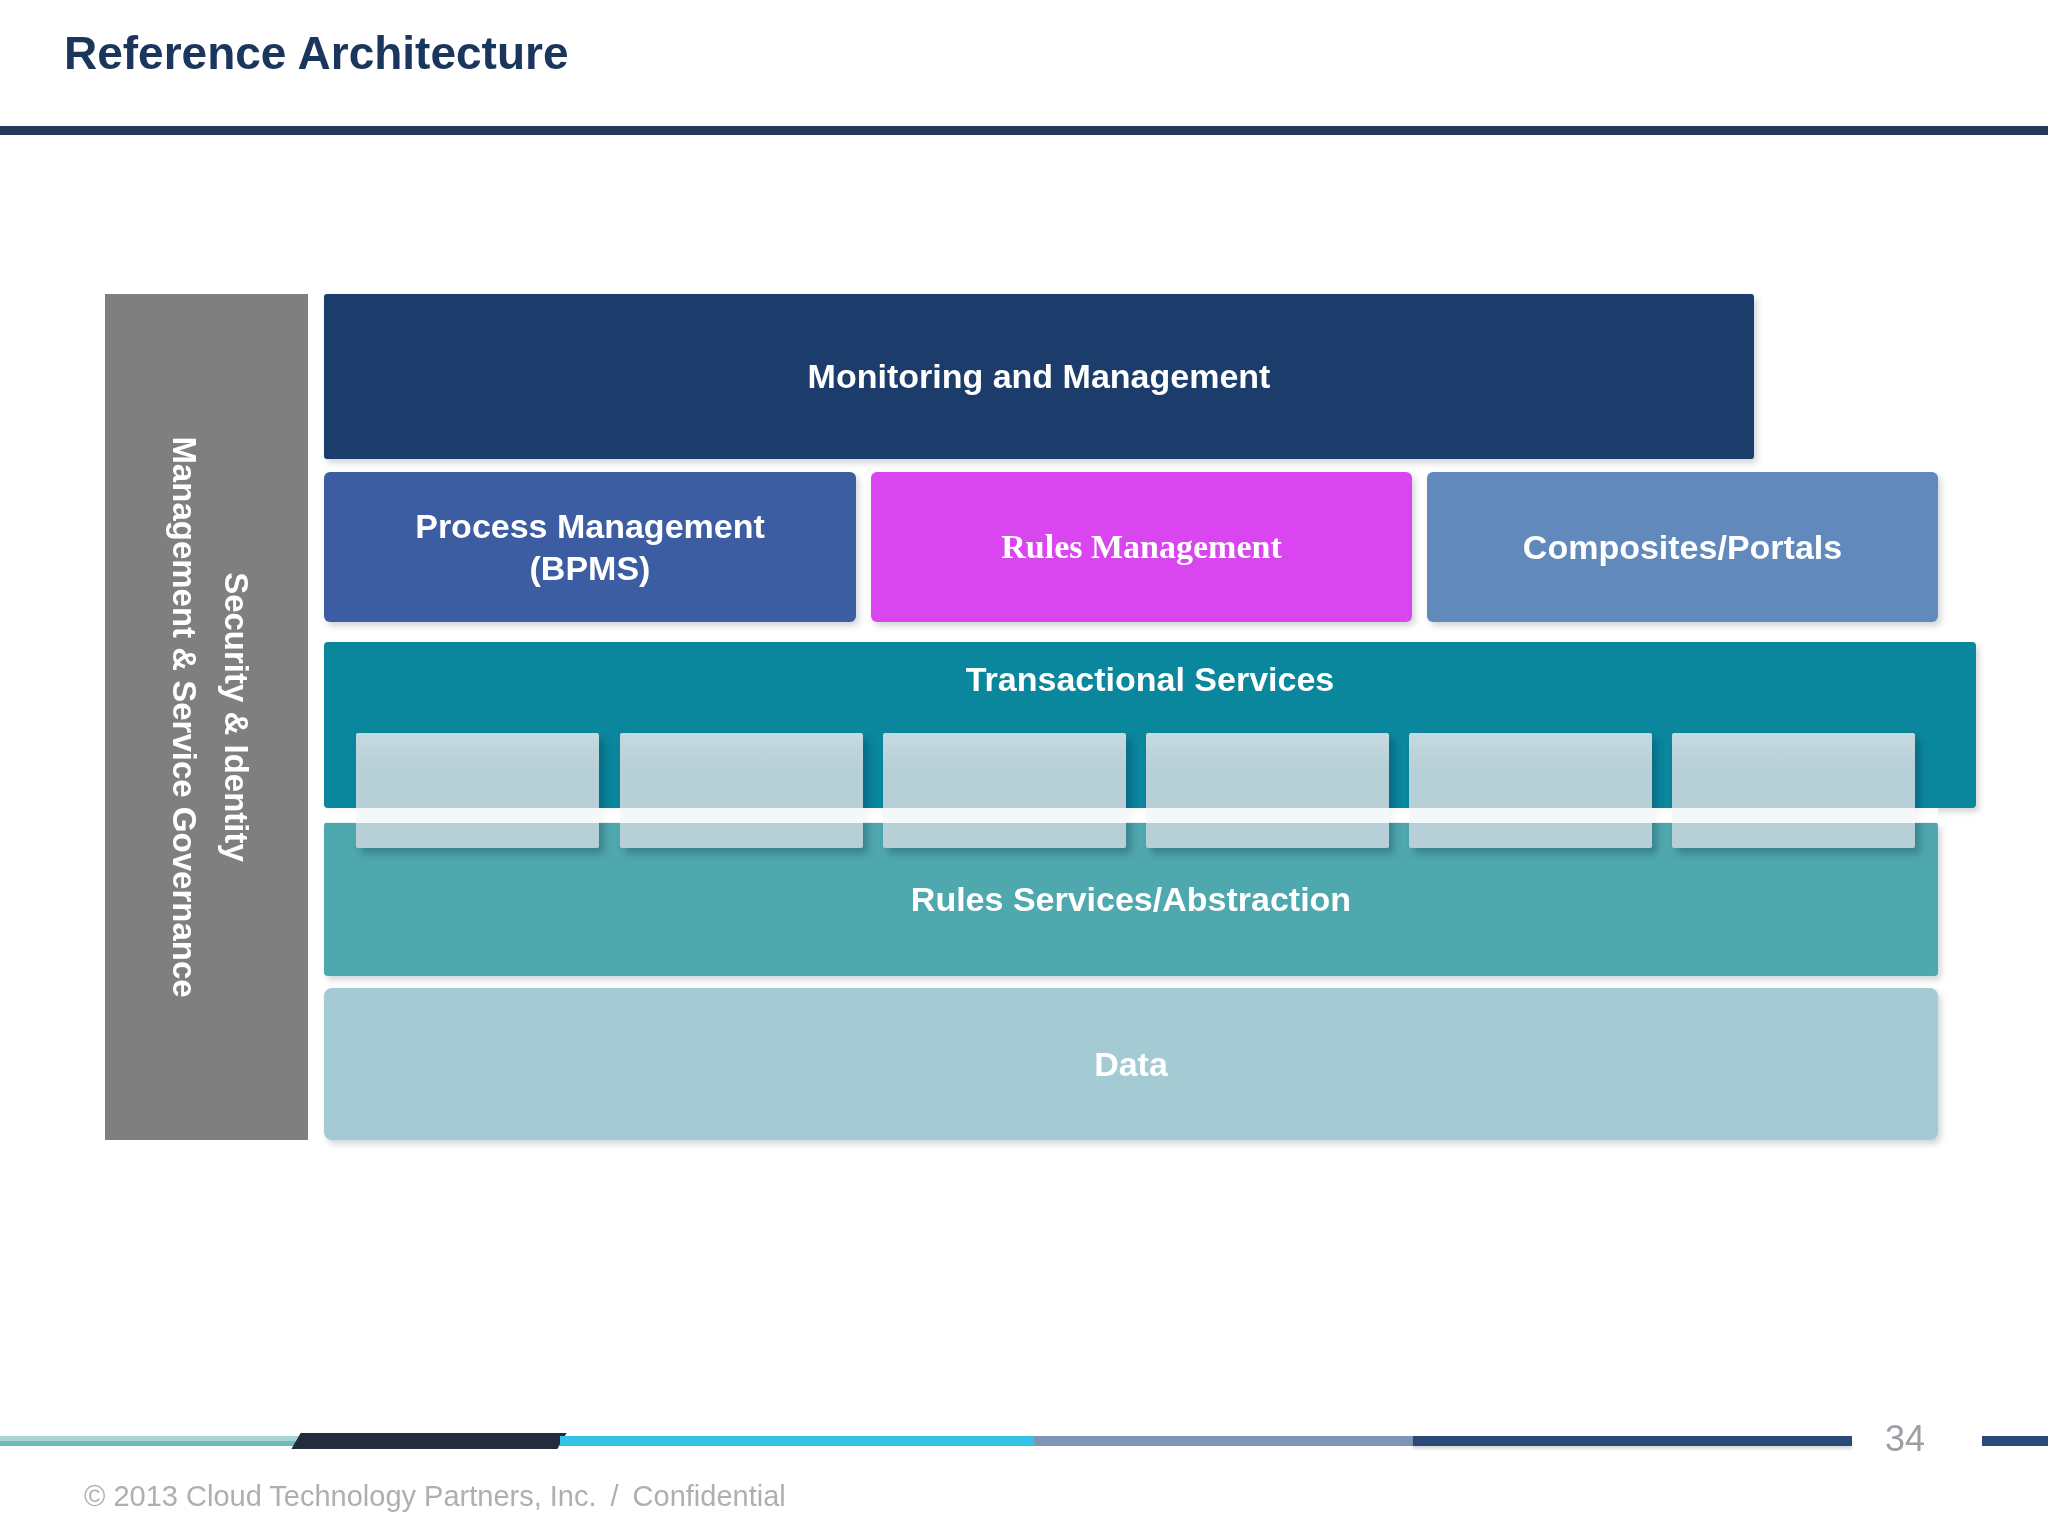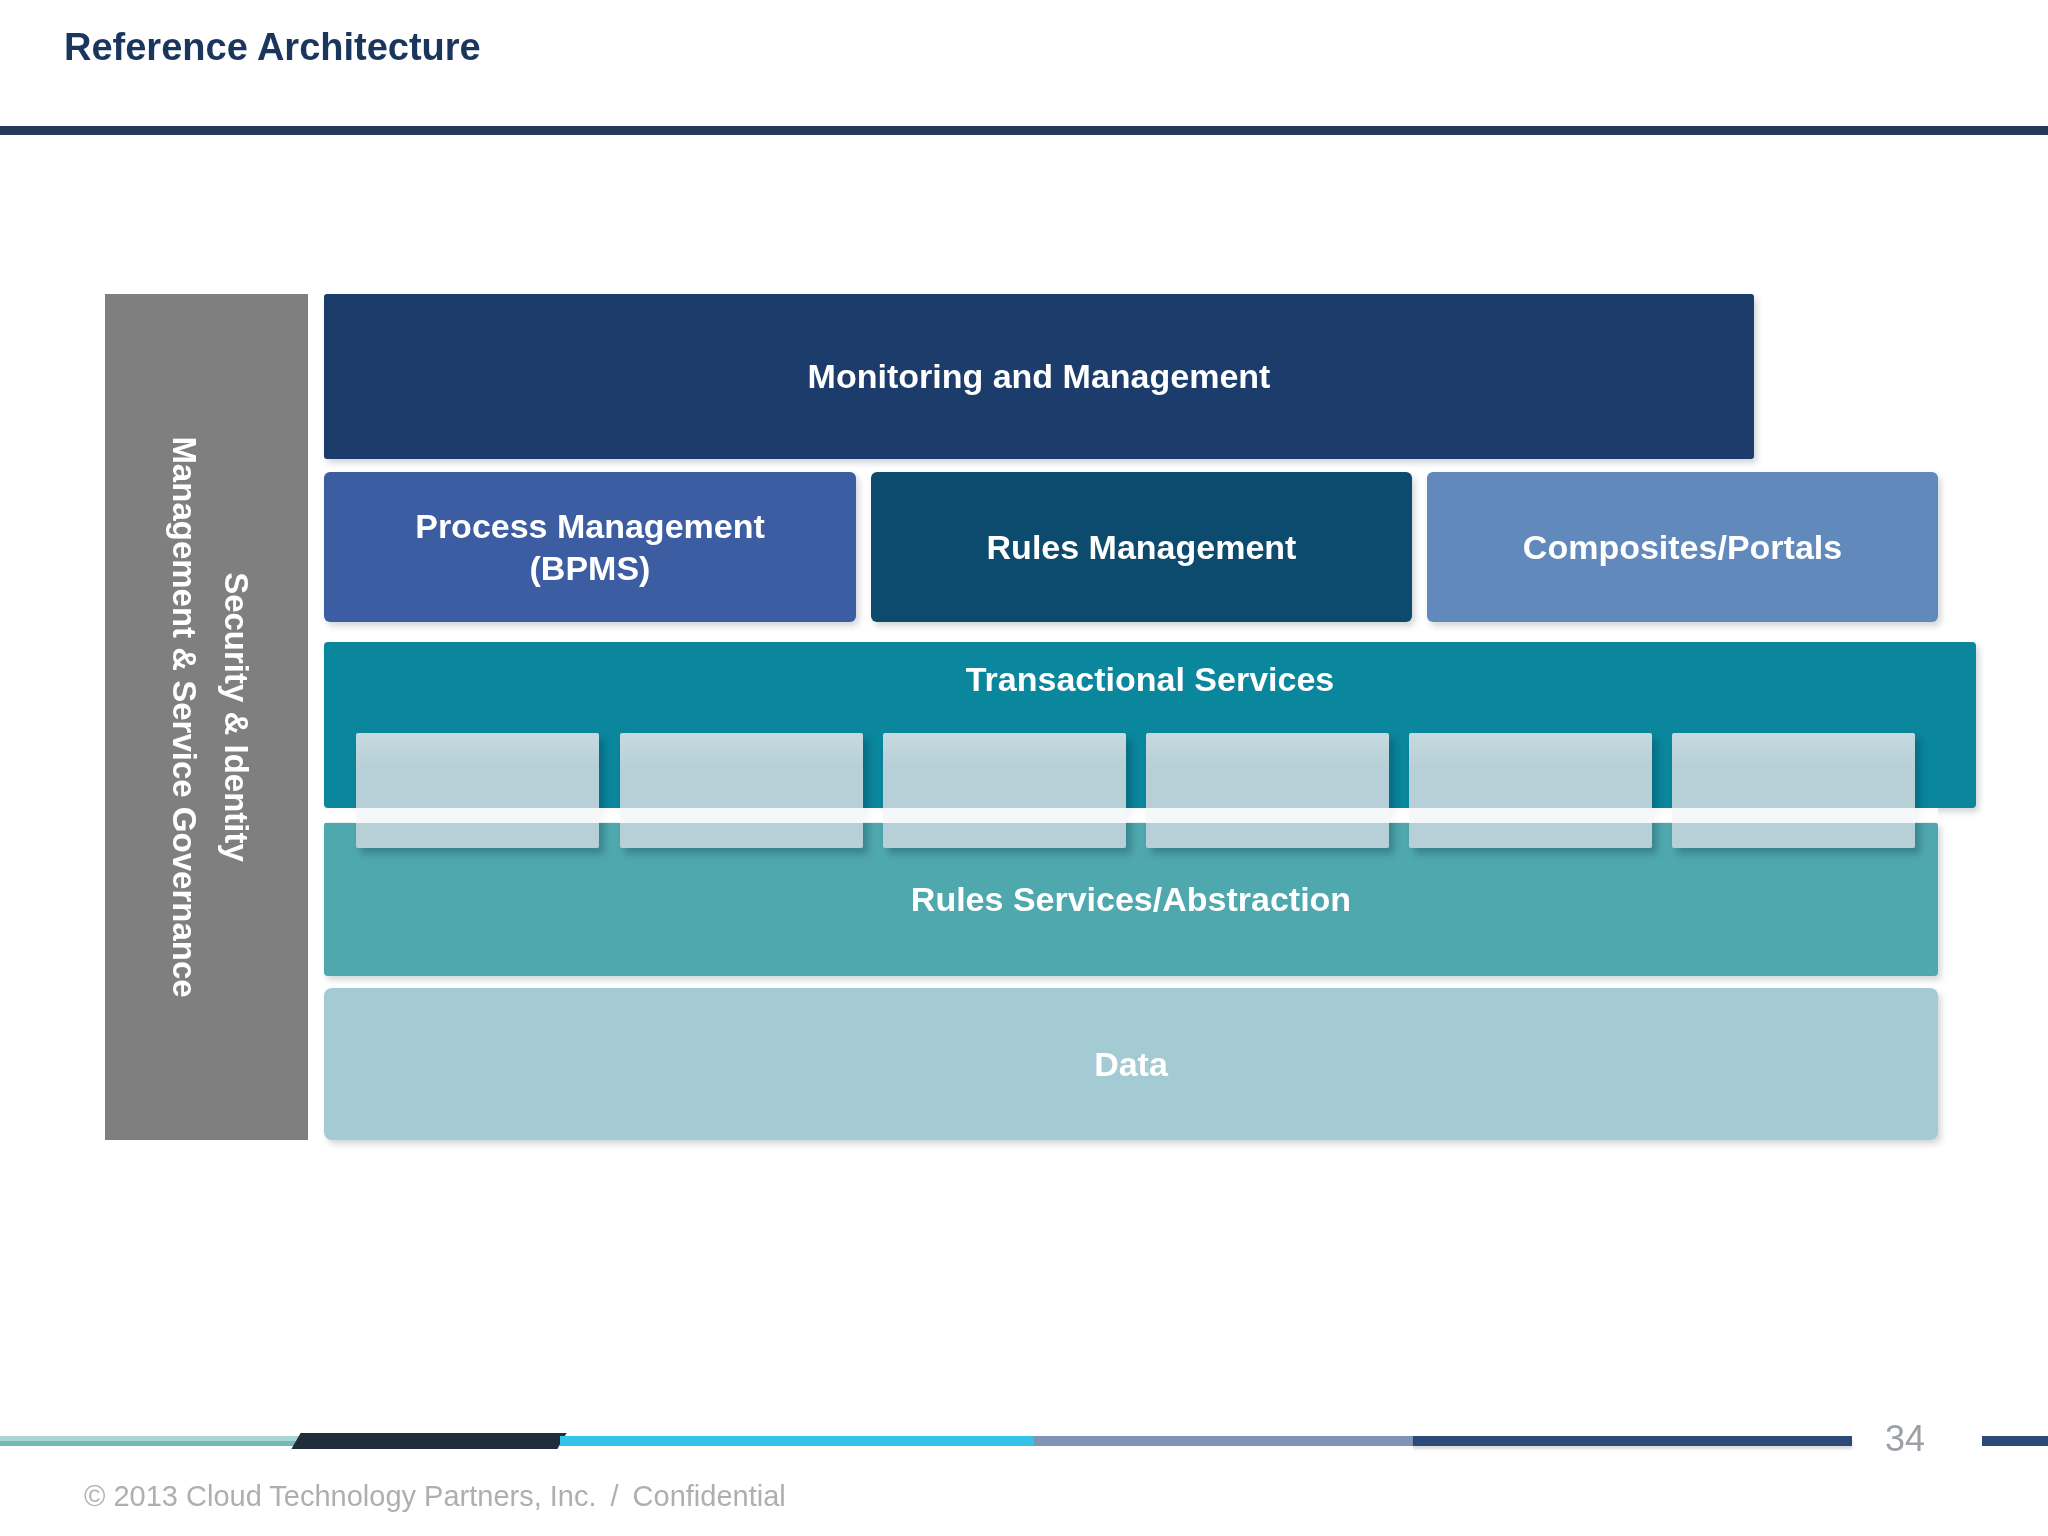--- a/index.html
+++ b/index.html
@@ -8,21 +8,21 @@
     width:2048px;height:1536px;
     background:#ffffff;
     overflow:hidden;
     font-family:"Liberation Sans", sans-serif;
   }
   .abs{position:absolute;}
 
   
   #page-title{
     left:64px;top:26px;
-    font-size:38px;font-weight:bold;color:#1B365D;
+    font-size:46px;font-weight:bold;color:#1B365D;
     letter-spacing:0px;
   }
   #header-rule{
     left:0;top:126px;width:2048px;height:9px;
     background:#24395B;
   }
 
   
   #sidebar-bar{
     left:105px;top:294px;width:203px;height:846px;
@@ -42,21 +42,21 @@
     background:#1C3D6B;border-radius:3px;
     display:flex;align-items:center;justify-content:center;
   }
   .band-label{color:#ffffff;font-weight:bold;font-size:34px;text-align:center;line-height:1.25;}
 
   .row2-box{
     top:472px;height:150px;border-radius:6px;
     display:flex;align-items:center;justify-content:center;
   }
   #pm-box{left:324px;width:532px;background:#3C5DA1;}
-  #rules-box{left:871px;width:541px;background:#0c4a6e;}
+  #rules-box{left:871px;width:541px;background:#d946ef;font-family:Liberation Serif, serif;}
   #composites-box{left:1427px;width:511px;background:#6289BC;}
 
   #transactional-band{
     left:324px;top:642px;width:1612px;height:166px;
     background:#0A869D;border-radius:4px;padding-left:40px;
   }
   #transactional-label{
     position:absolute;left:0;top:16px;width:100%;
   }
   #data-services-band{

